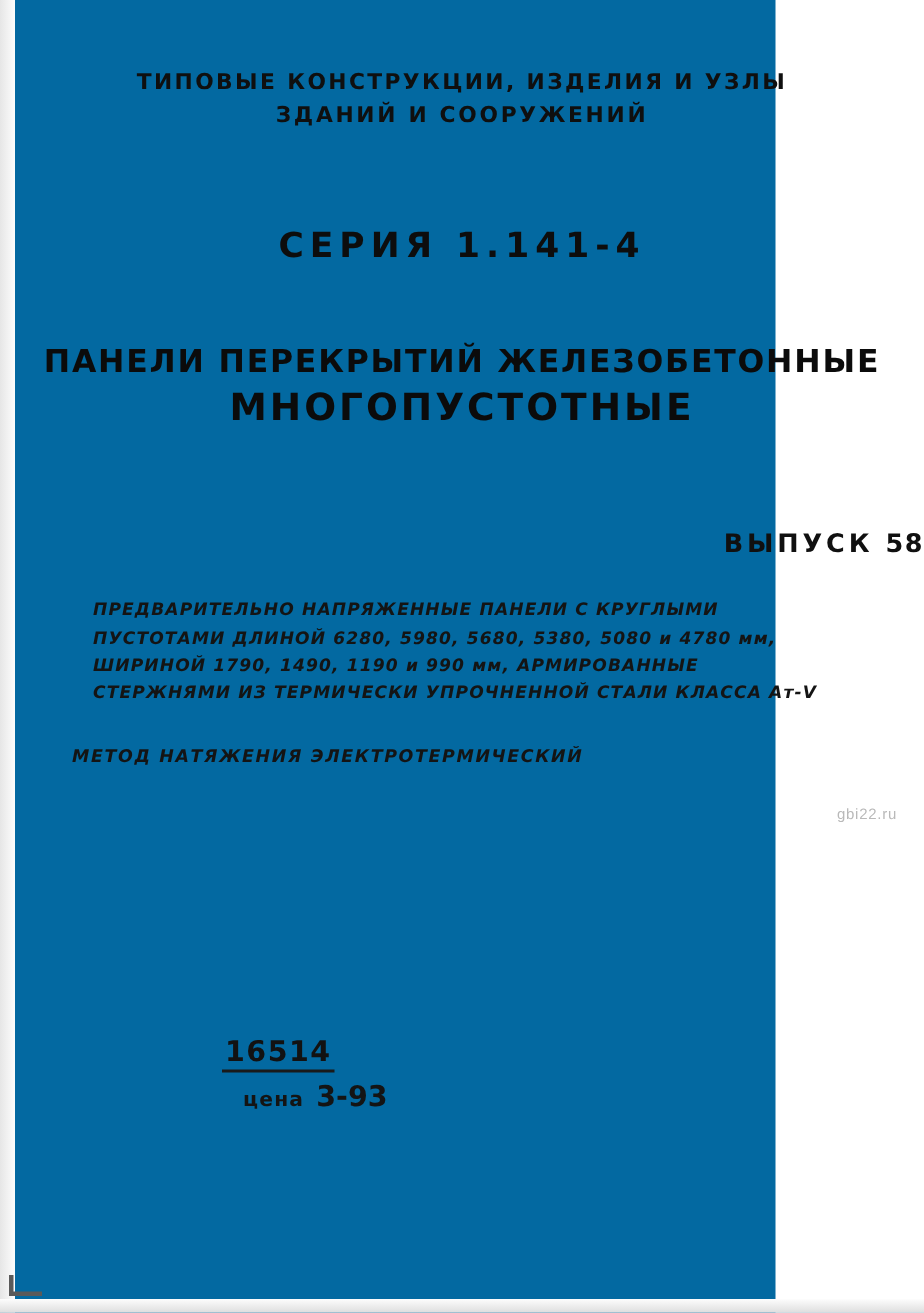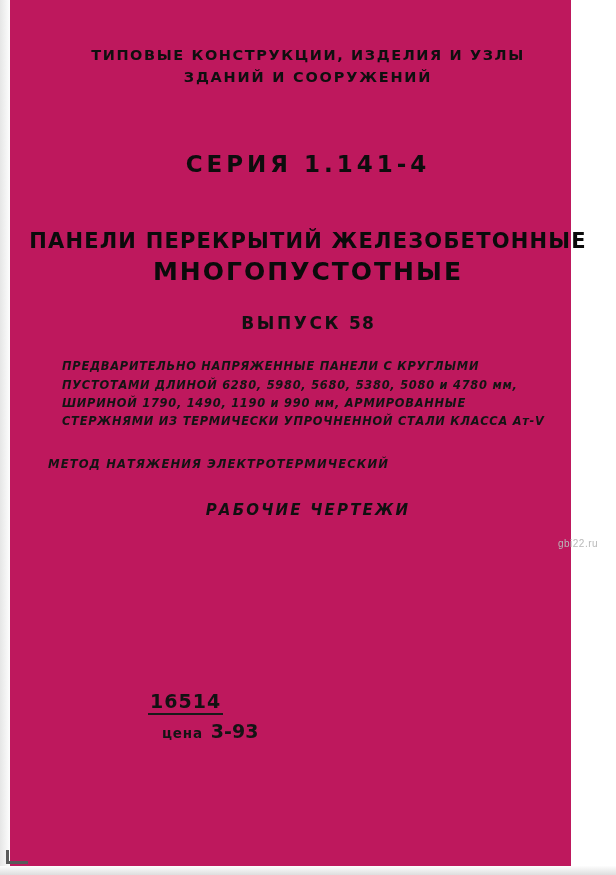--- a/index.html
+++ b/index.html
@@ -13,23 +13,23 @@
     position: relative;
     font-family: "Liberation Sans", sans-serif;
     color: #111111;
     overflow: hidden;
   }
 
   .page {
     position: absolute;
     left: 0;
     top: 0;
-    width: 571px;
+    width: 517px;
     height: 875px;
-    background: #be185d;
+    background: #0369a1;
   }
 
   
   .scan-edge-left {
     position: absolute;
     left: 0;
     top: 0;
     width: 10px;
     height: 875px;
     background: linear-gradient(to right, #e6e6e6, #fdfdfd);
@@ -106,22 +106,22 @@
     letter-spacing: 1.2px;
     color: #0b0b0b;
   }
   .main-title .t-line.second {
     font-size: 25px;
     letter-spacing: 2px;
     text-align: center;
   }
 
   .issue {
-    margin-top: 24px;
-    text-align: center;
+    margin-top: 64px;
+    text-align: right;
     font-family: "DejaVu Sans", sans-serif;
     font-weight: bold;
     font-size: 17px;
     letter-spacing: 2.6px;
     color: #101010;
   }
   .issue .issue-num {
     letter-spacing: 1px;
     margin-left: 8px;
   }
@@ -238,21 +238,20 @@
 
     <div class="desc">
       <span class="d-line">ПРЕДВАРИТЕЛЬНО НАПРЯЖЕННЫЕ ПАНЕЛИ С КРУГЛЫМИ</span>
       <span class="d-line">ПУСТОТАМИ ДЛИНОЙ 6280, 5980, 5680, 5380, 5080 и 4780 мм,</span>
       <span class="d-line">ШИРИНОЙ 1790, 1490, 1190 и 990 мм, АРМИРОВАННЫЕ</span>
       <span class="d-line">СТЕРЖНЯМИ ИЗ ТЕРМИЧЕСКИ УПРОЧНЕННОЙ СТАЛИ КЛАССА Ат-V</span>
     </div>
 
     <div class="method">МЕТОД НАТЯЖЕНИЯ ЭЛЕКТРОТЕРМИЧЕСКИЙ</div>
 
-    <div class="working-drawings">РАБОЧИЕ ЧЕРТЕЖИ</div>
 
   </div>
 
   <div class="watermark">gbi22.ru</div>
 
   <div class="stamp">
     <div class="code">16514</div>
     <div class="price">
       <span>цена</span><span class="price-val">3-93</span>
     </div>

